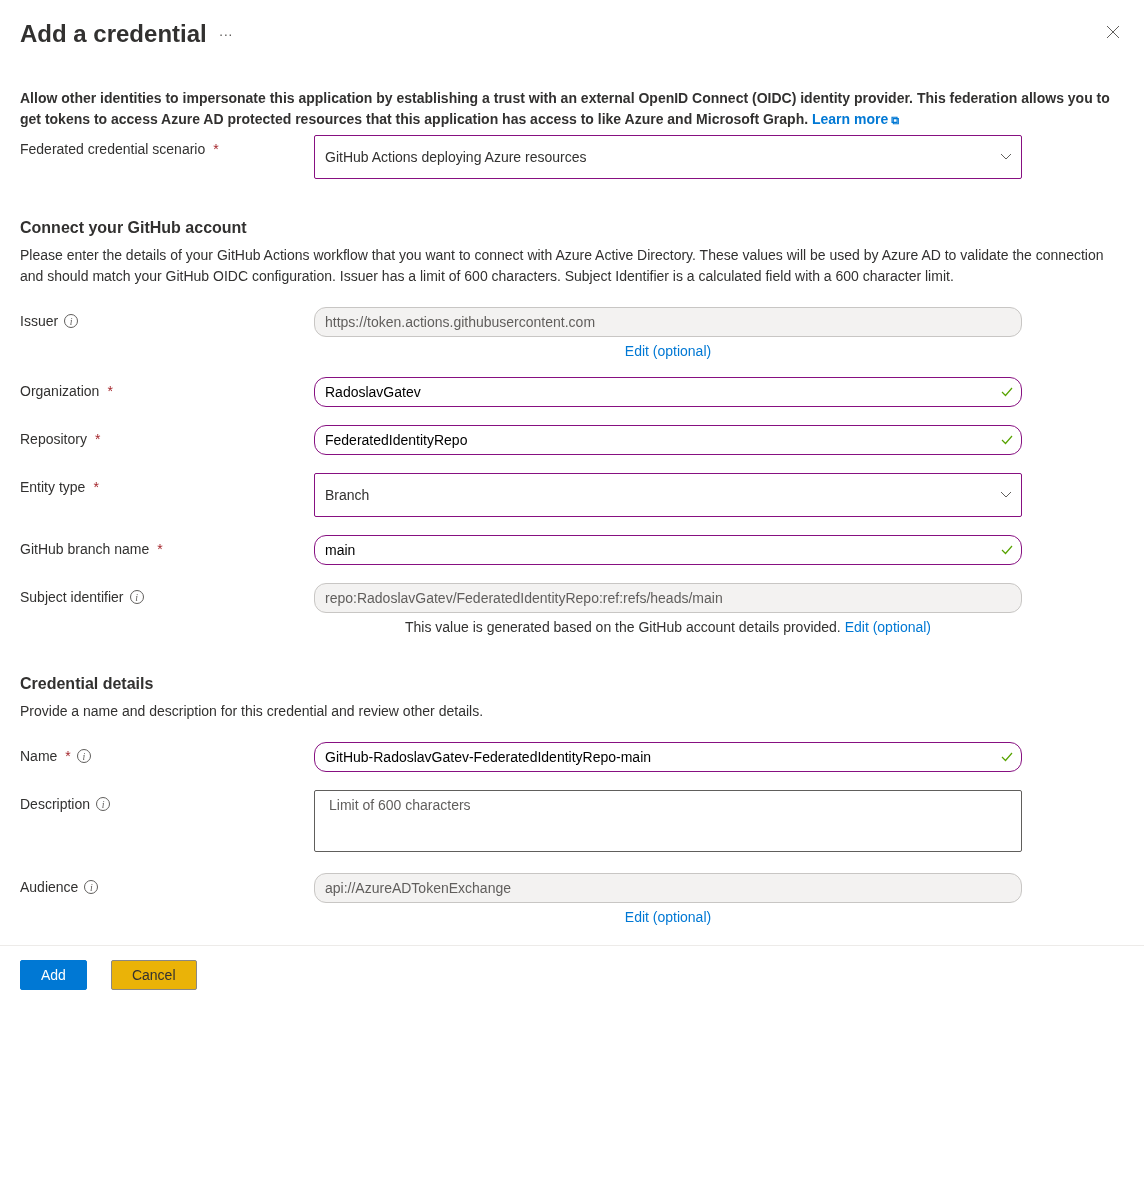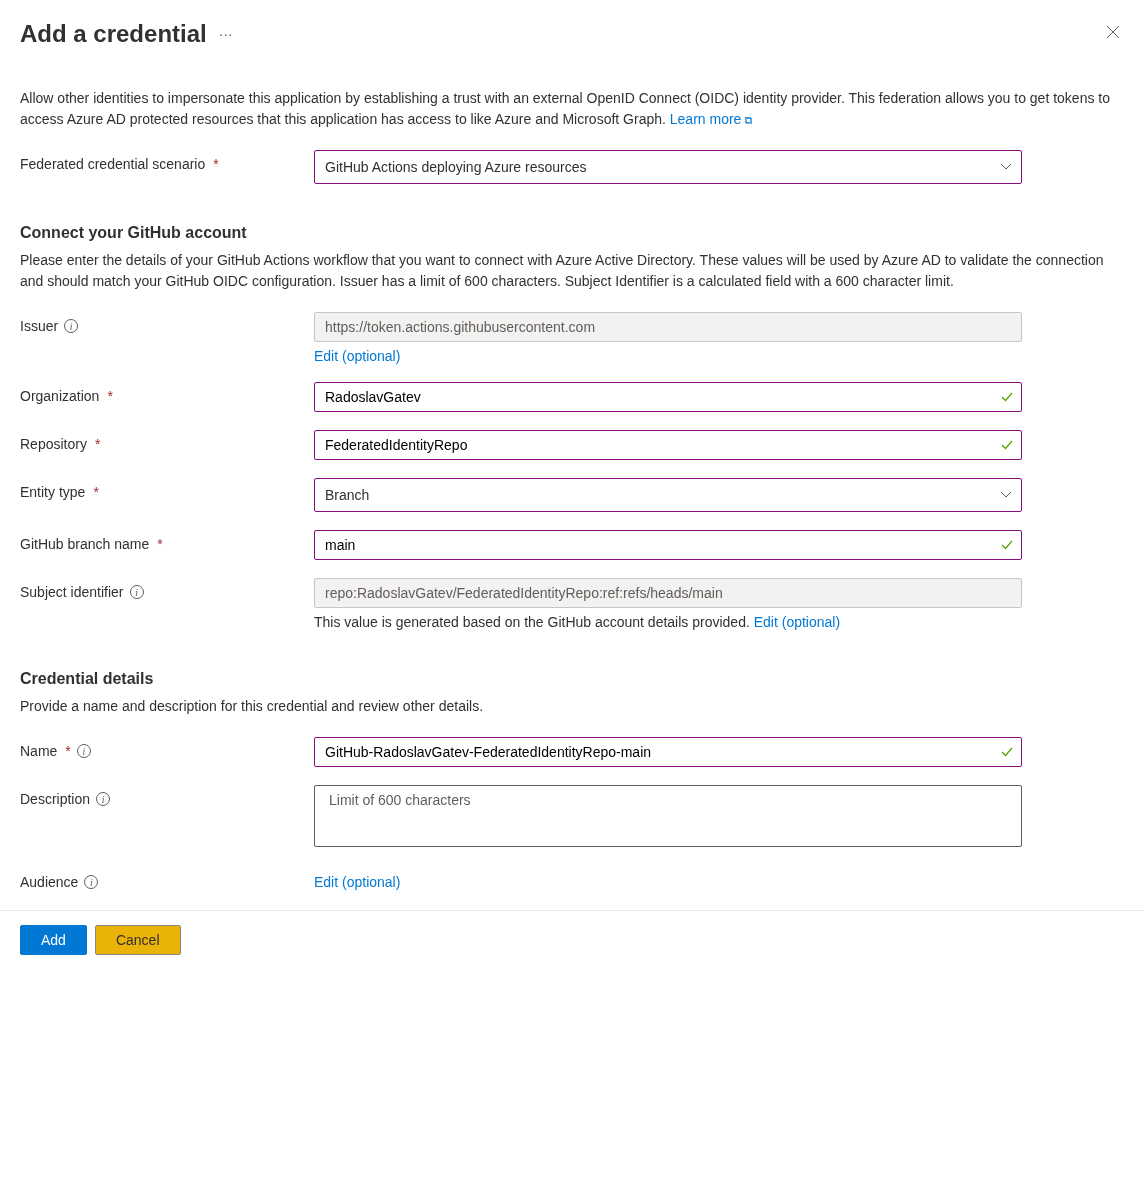--- a/index.html
+++ b/index.html
@@ -37,22 +37,23 @@
     .close-btn {
       font-size: 16px;
       color: #605e5c;
       cursor: pointer;
       padding: 4px;
       background: none;
       border: none;
     }
     .intro {
       line-height: 1.5;
-      margin-bottom: 20px;
-      color: #323130;
+      margin-bottom: 5px;
+      color: #323130;
+      font-weight: bold;
     }
     .link {
       color: #0078d4;
       text-decoration: none;
       cursor: pointer;
     }
     .ext-link-icon {
       font-size: 11px;
       margin-left: 3px;
     }
@@ -101,21 +102,21 @@
     }
     .field-col {
       flex: 1;
       max-width: 708px;
     }
     .select-wrap, .input-wrap {
       position: relative;
     }
     .select-box {
       width: 100%;
-      height: 34px;
+      height: 44px;
       border: 1px solid #871081;
       border-radius: 2px;
       padding: 0 32px 0 10px;
       font-size: 14px;
       font-family: inherit;
       background: #fff;
       cursor: pointer;
       display: flex;
       align-items: center;
     }
@@ -124,21 +125,21 @@
       right: 10px;
       top: 50%;
       transform: translateY(-50%);
       pointer-events: none;
     }
     .chevron-down svg { display: block; }
     .text-input {
       width: 100%;
       height: 30px;
       border: 1px solid #871081;
-      border-radius: 2px;
+      border-radius: 12px;
       padding: 0 32px 0 10px;
       font-size: 14px;
       font-family: inherit;
       background: #fff;
     }
     .text-input.readonly {
       background: #f3f2f1;
       border: 1px solid #c8c6c4;
       color: #605e5c;
     }
@@ -147,39 +148,40 @@
       right: 8px;
       top: 50%;
       transform: translateY(-50%);
       pointer-events: none;
     }
     .check-icon svg { display: block; }
     .helper-text {
       margin-top: 6px;
       color: #323130;
       font-size: 14px;
+      text-align: center;
     }
     .textarea {
       width: 100%;
       height: 62px;
       border: 1px solid #605e5c;
       border-radius: 2px;
       padding: 6px 14px;
       font-size: 14px;
       font-family: inherit;
       resize: none;
     }
     .textarea::placeholder, .text-input::placeholder {
       color: #605e5c;
     }
     .footer {
       border-top: 1px solid #edebe9;
       padding: 14px 20px;
       display: flex;
-      gap: 8px;
+      gap: 24px;
       margin-top: 20px;
     }
     .btn {
       height: 30px;
       padding: 0 20px;
       font-size: 14px;
       font-family: inherit;
       border-radius: 2px;
       cursor: pointer;
       border: 1px solid;
@@ -370,20 +372,23 @@
       <textarea class="textarea" placeholder="Limit of 600 characters" style=""></textarea>
     </div>
   </div>
 
   <div class="form-row">
     <div class="label-col">
       <span>Audience</span>
       <span class="info-icon">i</span>
     </div>
     <div class="field-col">
+      <div class="input-wrap">
+        <input class="text-input readonly" type="text" readonly="" value="api://AzureADTokenExchange" style="">
+      </div>
       <div class="helper-text">
         <a class="link">Edit (optional)</a>
       </div>
     </div>
   </div>
 
 </div>
 
 <div class="footer">
   <button class="btn btn-primary">Add</button>

